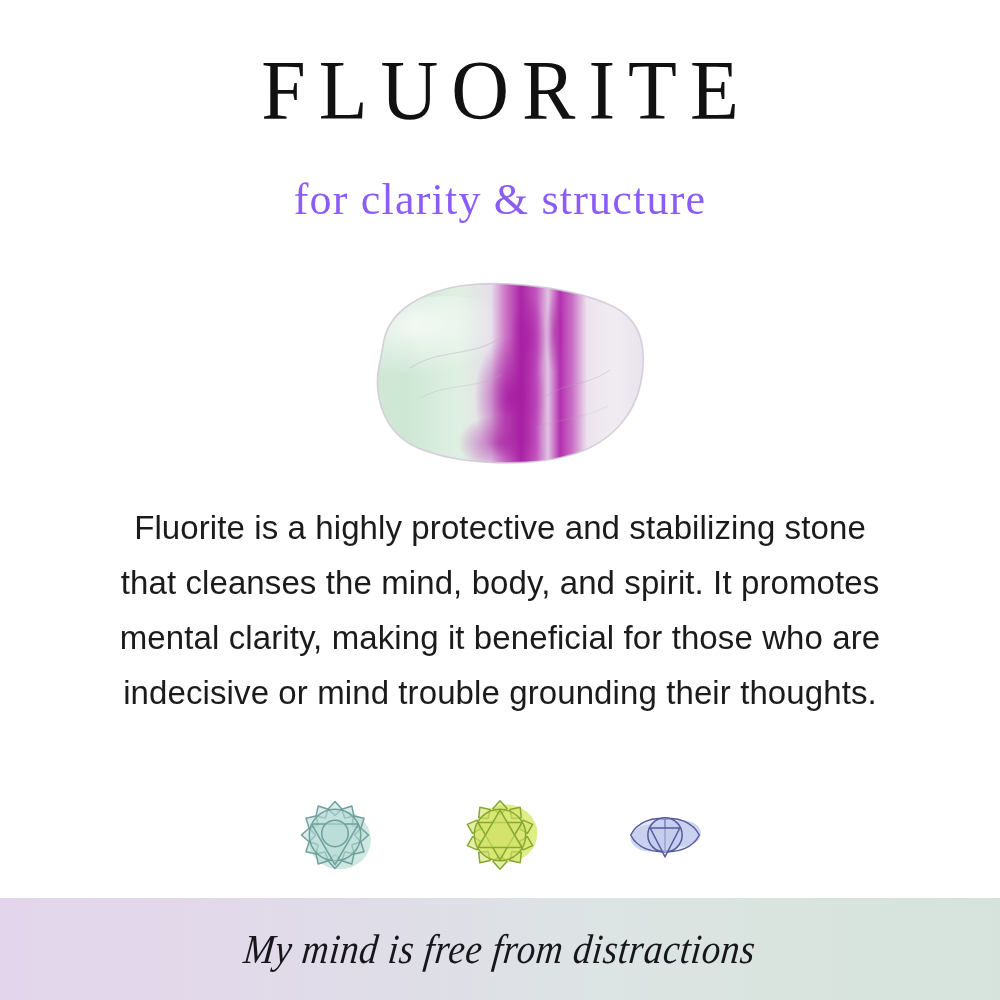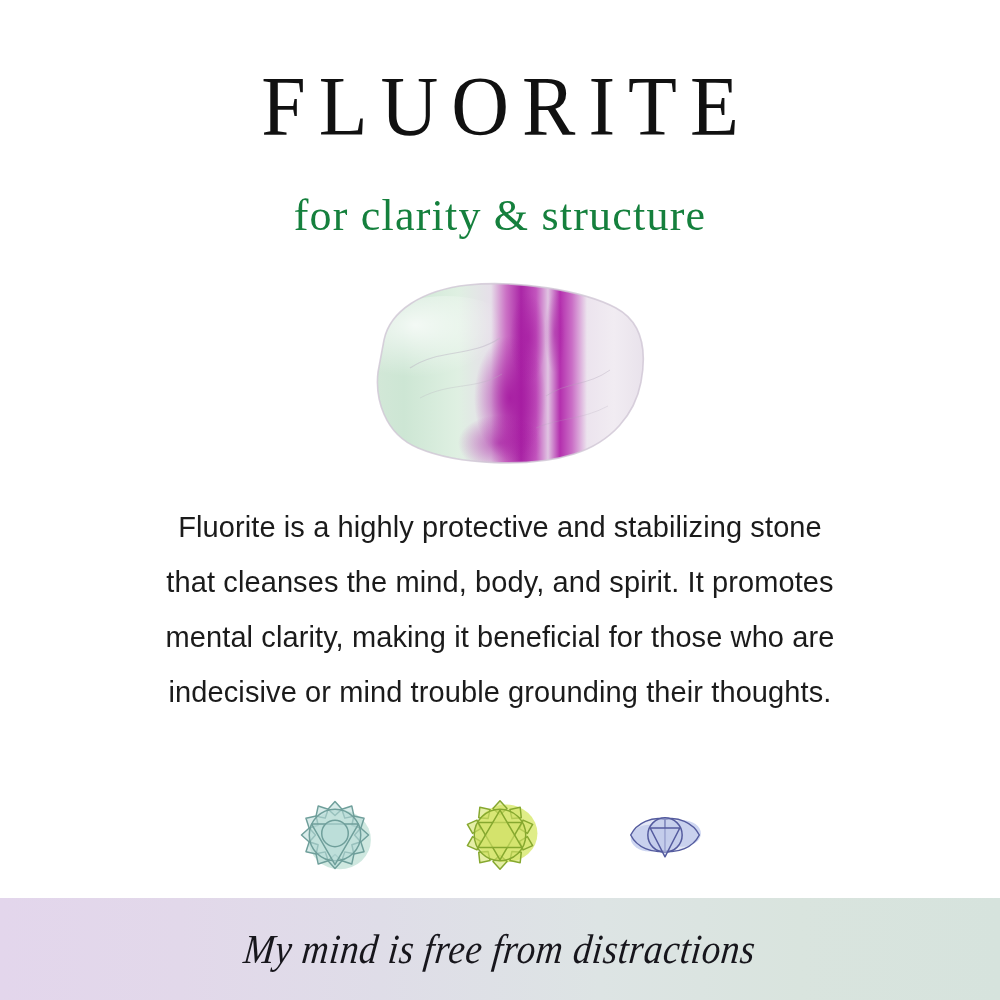--- a/index.html
+++ b/index.html
@@ -19,21 +19,21 @@
     width: 1000px;
     height: 1000px;
     background: #ffffff;
     box-sizing: border-box;
     overflow: hidden;
   }
 
   
   .title-block {
     position: absolute;
-    top: 62px;
+    top: 46px;
     left: 0;
     width: 1000px;
     text-align: center;
   }
   .crystal-title {
     font-family: "Liberation Serif", "DejaVu Serif", serif;
     font-size: 80px;
     font-weight: 400;
     letter-spacing: 13px;
     text-indent: 13px;
@@ -41,21 +41,21 @@
     color: #111111;
     margin: 0;
     transform: scaleY(1.06);
     transform-origin: top center;
   }
   .crystal-subtitle {
     font-family: "Liberation Serif", "DejaVu Serif", serif;
     font-size: 44px;
     font-weight: 400;
     letter-spacing: 1.2px;
-    color: #15803d;
+    color: #8b5cf6;
     margin: 0;
     padding-top: 44px;
   }
 
   
   .stone-wrap {
     position: absolute;
     top: 278px;
     left: 0;
     width: 1000px;
@@ -67,21 +67,21 @@
   }
 
   
   .description {
     position: absolute;
     top: 500px;
     left: 80px;
     width: 840px;
     text-align: center;
     font-family: "Liberation Sans", sans-serif;
-    font-size: 29px;
+    font-size: 33px;
     font-weight: 300;
     line-height: 55px;
     letter-spacing: 0.1px;
     color: #1b1b1b;
   }
   .description p {
     margin: 0;
   }
 
   

